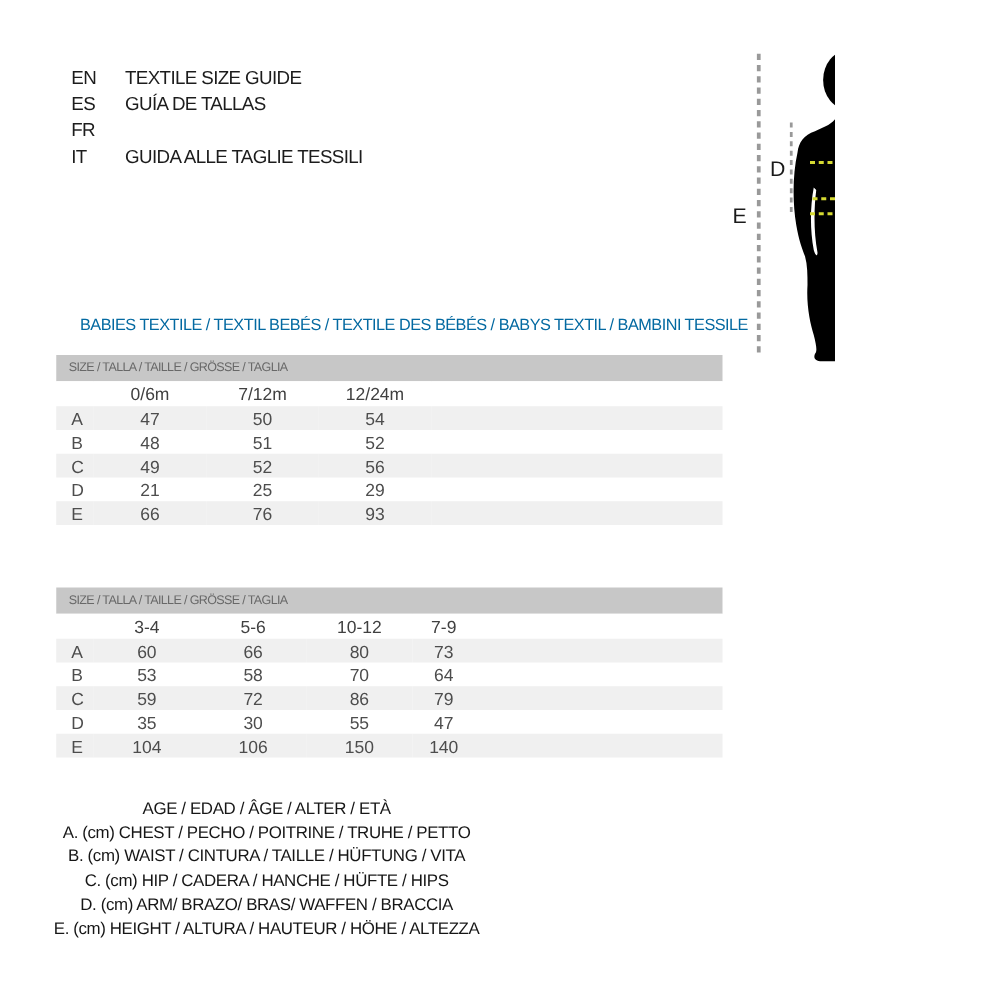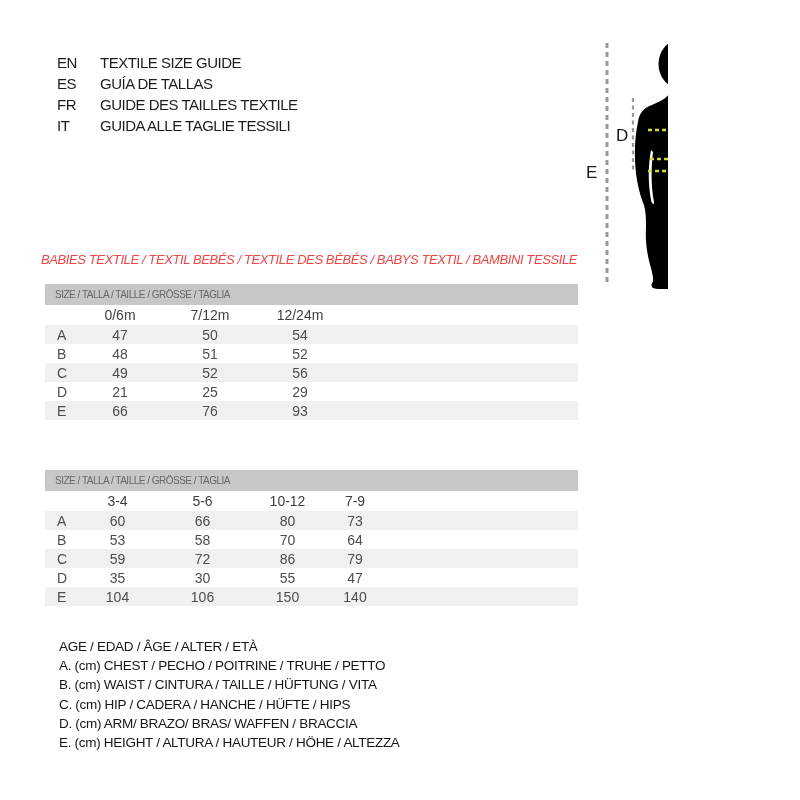--- a/index.html
+++ b/index.html
@@ -10,58 +10,57 @@
   .lang-list{position:absolute;left:57px;top:52px;}
   .lang-row{display:flex;height:21px;align-items:center;font-size:15px;letter-spacing:-0.5px;color:#1c1c1c;}
   .lang-code{width:43px;flex:0 0 43px;}
   .lang-text{white-space:nowrap;}
 
   
   .figure-svg{position:absolute;left:580px;top:28px;}
   .figure-label{font-family:"Liberation Sans", sans-serif;font-size:17px;fill:#1a1a1a;}
 
   
-  .section-title{position:absolute;left:41px;font-size:13px;letter-spacing:-0.4px;white-space:nowrap;color:#ef4444;font-style:italic;}
+  .section-title{position:absolute;left:64px;font-size:13px;letter-spacing:-0.4px;white-space:nowrap;color:#0369a1;}
   .title-babies{top:252px;}
   .title-children{top:449px;}
 
   
   .size-table{position:absolute;left:45px;border-collapse:collapse;table-layout:fixed;width:533px;
               font-size:14px;color:#4d4d4d;}
   .table-babies{top:284px;}
   .table-children{top:470px;}
   .size-table th,.size-table td{padding:0;font-weight:400;}
   .bar-row th{background:#c7c7c7;color:#686868;text-align:left;padding-left:10px;height:21px;
               font-size:10px;letter-spacing:-0.5px;white-space:nowrap;}
   .cols-row th{height:20px;text-align:center;background:#ffffff;color:#404040;}
   .size-table tbody td{height:19px;text-align:center;}
   .size-table td.lbl,.size-table th.lbl{text-align:left;padding-left:12px;}
   .size-table tr.stripe td{background:#f0f0f0;}
 
   
-  .legend{position:absolute;left:59px;top:639px;}
+  .legend{position:absolute;left:43px;top:639px;text-align:center;}
   .legend-line{height:19.2px;font-size:13.5px;letter-spacing:-0.3px;white-space:nowrap;color:#161616;}
 </style>
 </head>
 <body>
 
 <div class="canvas">
 
   <div class="lang-list">
       <div class="lang-row">
         <span class="lang-code">EN</span>
         <span class="lang-text">TEXTILE SIZE GUIDE</span>
       </div>
       <div class="lang-row">
         <span class="lang-code">ES</span>
         <span class="lang-text">GUÍA DE TALLAS</span>
       </div>
       <div class="lang-row">
         <span class="lang-code">FR</span>
-        <span class="lang-text">GUIDE DES TAILLES TEXTILE</span>
       </div>
       <div class="lang-row">
         <span class="lang-code">IT</span>
         <span class="lang-text">GUIDA ALLE TAGLIE TESSILI</span>
       </div>
     </div>
 
   <svg class="figure-svg" width="215" height="272" viewBox="0 0 215 272" xmlns="http://www.w3.org/2000/svg">
 
     <line x1="27" y1="15" x2="27" y2="257" stroke-width="3" stroke-dasharray="5 4" stroke="#999999"></line>

